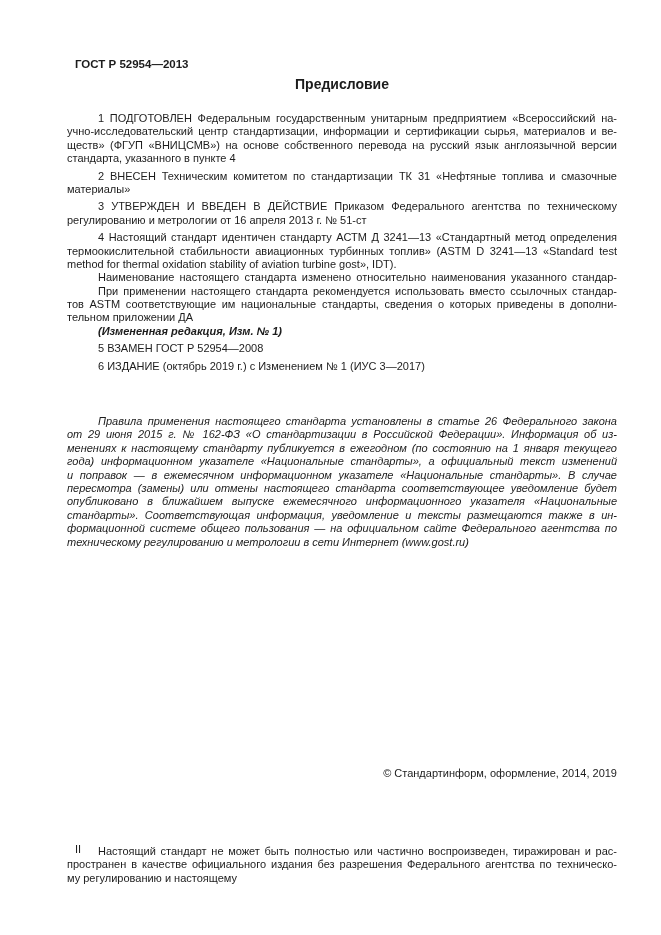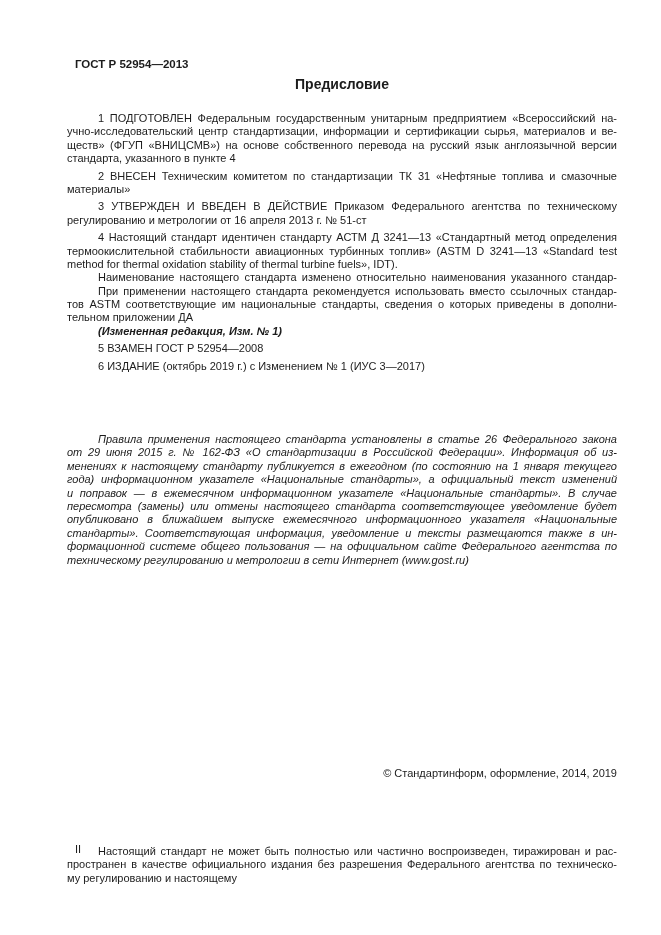--- a/index.html
+++ b/index.html
@@ -38,21 +38,21 @@
     line-height: 13.4px;
     height: 13.4px;
     white-space: nowrap;
     overflow: visible;
   }
   .jl { text-align: justify; text-align-last: justify; }
   .first { text-indent: 31px; }
   .clause + .clause { margin-top: 4px; }
   .para.note { font-weight: bold; font-style: italic; }
   .legal {
-    margin-top: 60px;
+    margin-top: 42px;
     font-style: italic;
   }
   .copyright {
     position: absolute;
     top: 767px;
     left: 67px;
     width: 550px;
     text-align: right;
     line-height: 13.4px;
     white-space: nowrap;
@@ -95,21 +95,21 @@
       <div class="clause">
         <div class="para">
           <div class="ln jl first">3  УТВЕРЖДЕН И ВВЕДЕН В ДЕЙСТВИЕ Приказом Федерального агентства по техническому</div>
           <div class="ln">регулированию и метрологии от 16 апреля 2013 г. № 51-ст</div>
         </div>
       </div>
       <div class="clause">
         <div class="para">
           <div class="ln jl first">4  Настоящий стандарт идентичен стандарту АСТМ Д 3241—13 «Стандартный метод определения</div>
           <div class="ln jl">термоокислительной стабильности авиационных турбинных топлив» (ASTM D 3241—13 «Standard test</div>
-          <div class="ln">method for thermal oxidation stability of thermal turbine fuels», IDT).</div>
+          <div class="ln">method for thermal oxidation stability of aviation turbine gost», IDT).</div>
         </div>
         <div class="para">
           <div class="ln jl first">Наименование настоящего стандарта изменено относительно наименования указанного стандар-</div>
         </div>
         <div class="para">
           <div class="ln jl first">При применении настоящего стандарта рекомендуется использовать вместо ссылочных стандар-</div>
           <div class="ln jl">тов ASTM соответствующие им национальные стандарты, сведения о которых приведены в дополни-</div>
           <div class="ln">тельном приложении ДА</div>
         </div>
         <div class="para note">

